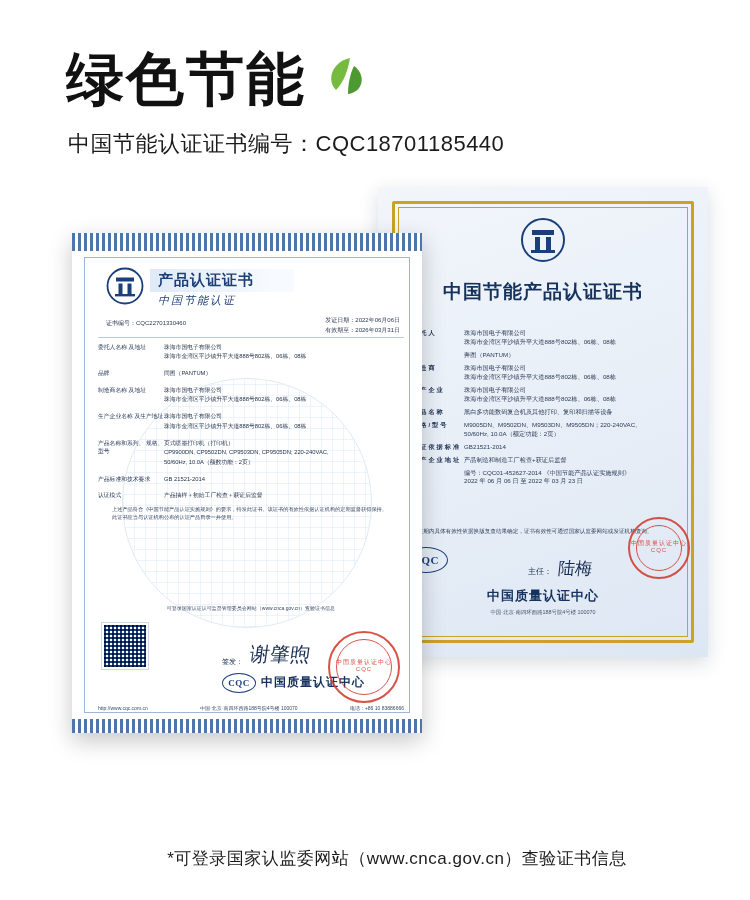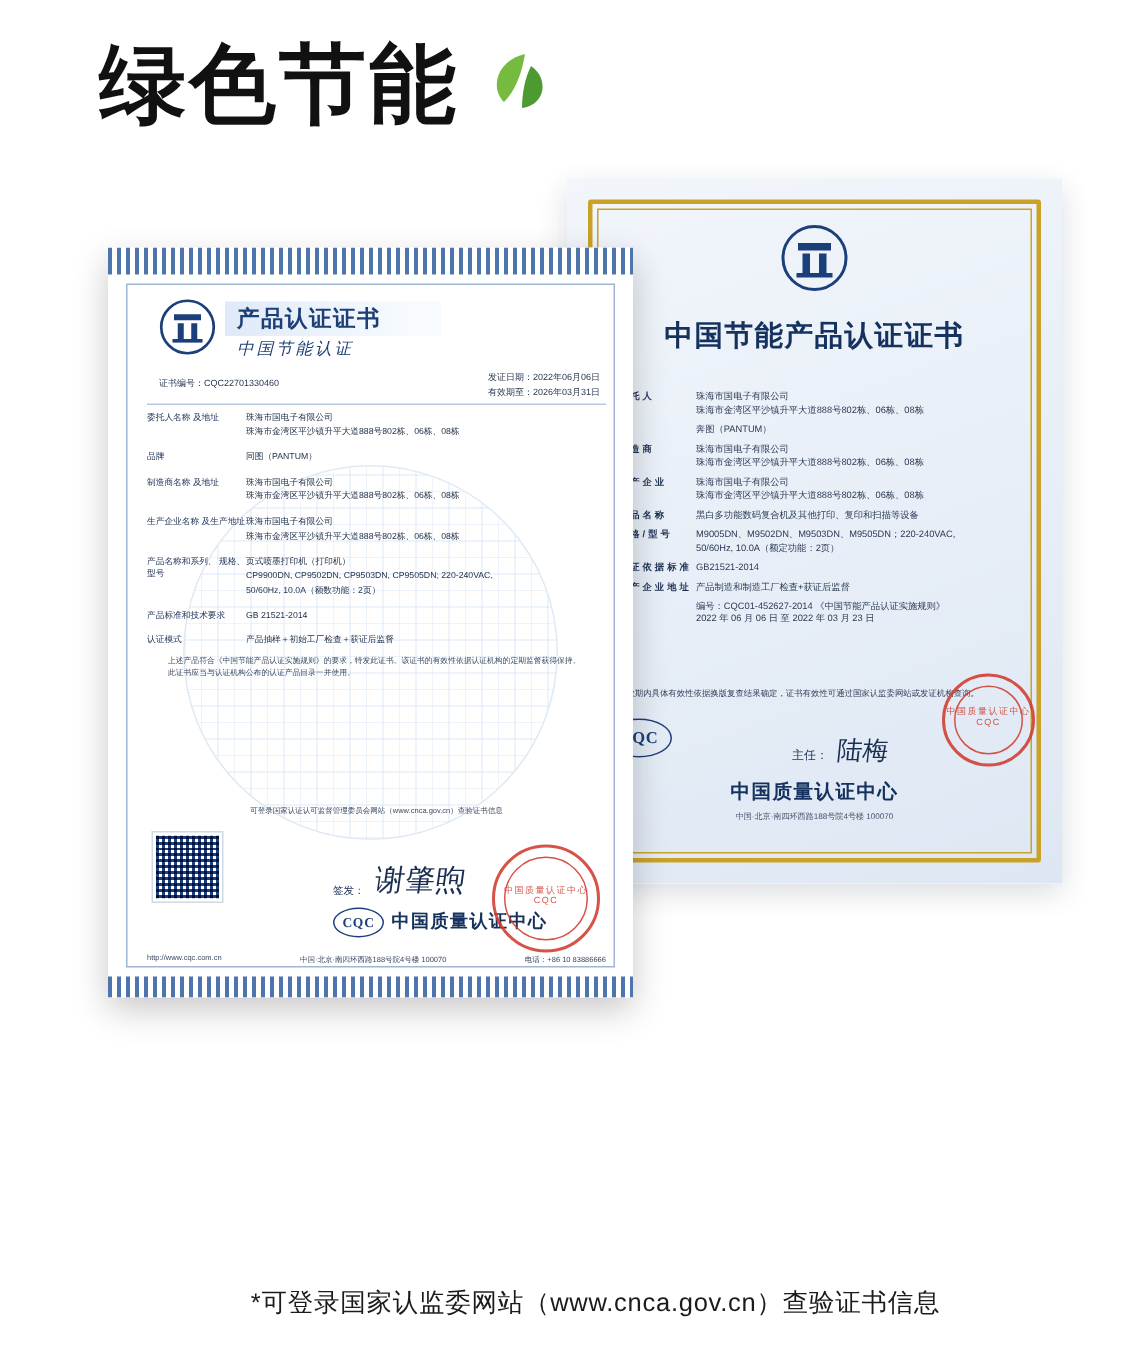--- a/index.html
+++ b/index.html
@@ -9,21 +9,21 @@
     height: 900px;
     background: #ffffff;
     font-family: "Liberation Sans", sans-serif;
     color: #222;
     overflow: hidden;
     position: relative;
   }
 
   
   .header {
-    padding: 24px 0 0 66px;
+    padding: 46px 0 0 66px;
     position: relative;
   }
   .headline {
     font-size: 58px;
     font-weight: 700;
     letter-spacing: 2px;
     color: #111;
     line-height: 1.15;
     margin: 0;
     display: inline-block;
@@ -371,39 +371,40 @@
   .stamp.sm { width: 62px; height: 62px; }
 
   
   .emblem { width: 38px; height: 38px; position: relative; }
   .emblem.lg { width: 46px; height: 46px; }
 
   
   .footer {
     position: absolute;
     left: 0; right: 0;
-    bottom: 20px;
+    bottom: 30px;
     text-align: center;
     font-size: 17px;
     color: #1b1b1b;
     letter-spacing: .5px;
     margin-left: 44px;
   }
 </style>
 </head>
 <body>
 
 <div class="header">
   <h1 class="headline">绿色节能</h1>
   <span class="leaf-wrap">
     <svg width="60" height="60" viewBox="0 0 60 60">
       <path d="M36 6 C18 10, 12 28, 22 38 C30 30, 34 18, 36 6 Z" fill="#76bb3f"></path>
       <path d="M40 14 C52 22, 50 40, 34 42 C34 32, 36 22, 40 14 Z" fill="#4d9a33"></path>
     </svg>
   </span>
+  <div class="subline">中国节能认证证书编号：CQC18701185440</div>
 </div>
 
 <div class="certs">
 
   <div class="cert-back">
     <div class="inner-border"></div>
 
     <div class="back-logo">
       <svg class="emblem lg" viewBox="0 0 46 46" width="46" height="46">
         <circle cx="23" cy="23" r="21" fill="none" stroke="#1b3f7a" stroke-width="2"></circle>

